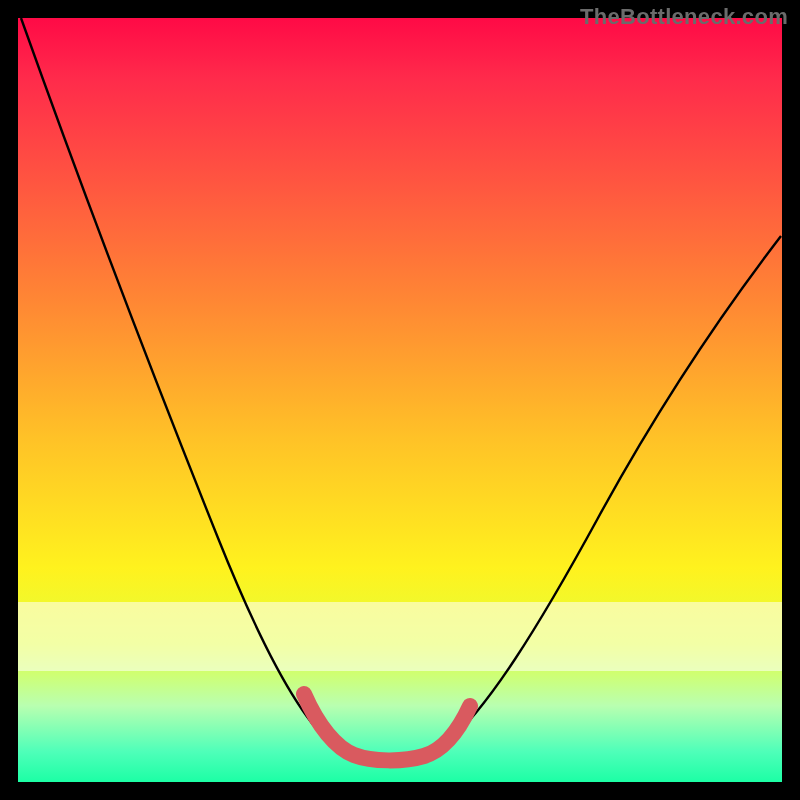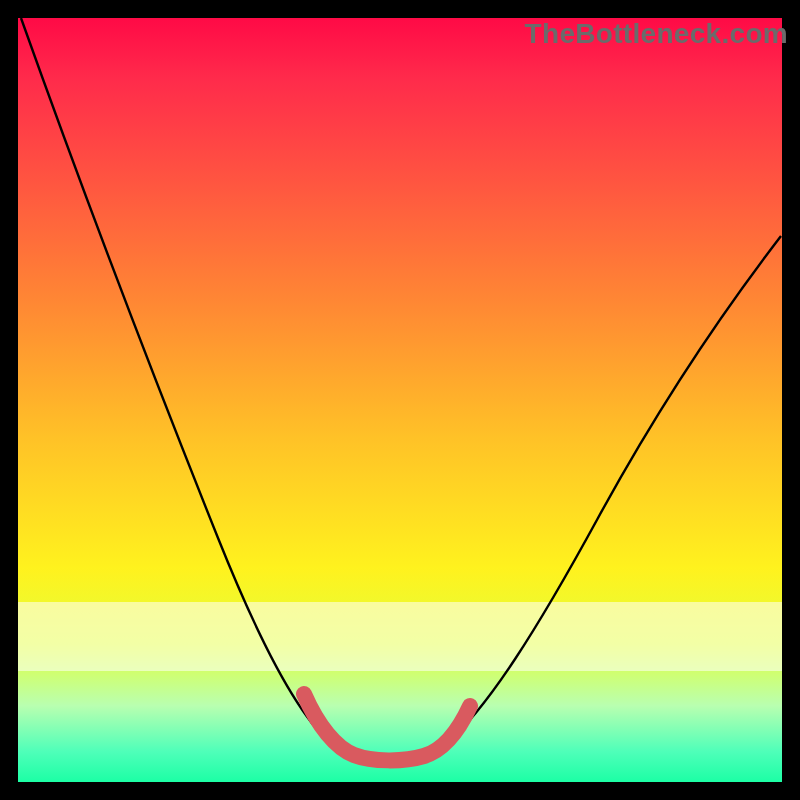--- a/index.html
+++ b/index.html
@@ -39,26 +39,25 @@
     position: absolute;
     left: 0;
     width: 100%;
     background: rgba(255,255,255,0.55);
   }
   .watermark {
     position: absolute;
     top: 4px;
     right: 12px;
     font-family: Arial, Helvetica, sans-serif;
-    font-size: 28px;
+    font-size: 22px;
     font-weight: 600;
     color: #6b6b6b;
     letter-spacing: 0.3px;
     user-select: none;
-    margin-top: 14px;
   }
   svg.curve {
     position: absolute;
     left: 0;
     top: 0;
     width: 764px;
     height: 764px;
   }
 </style>
 </head>

